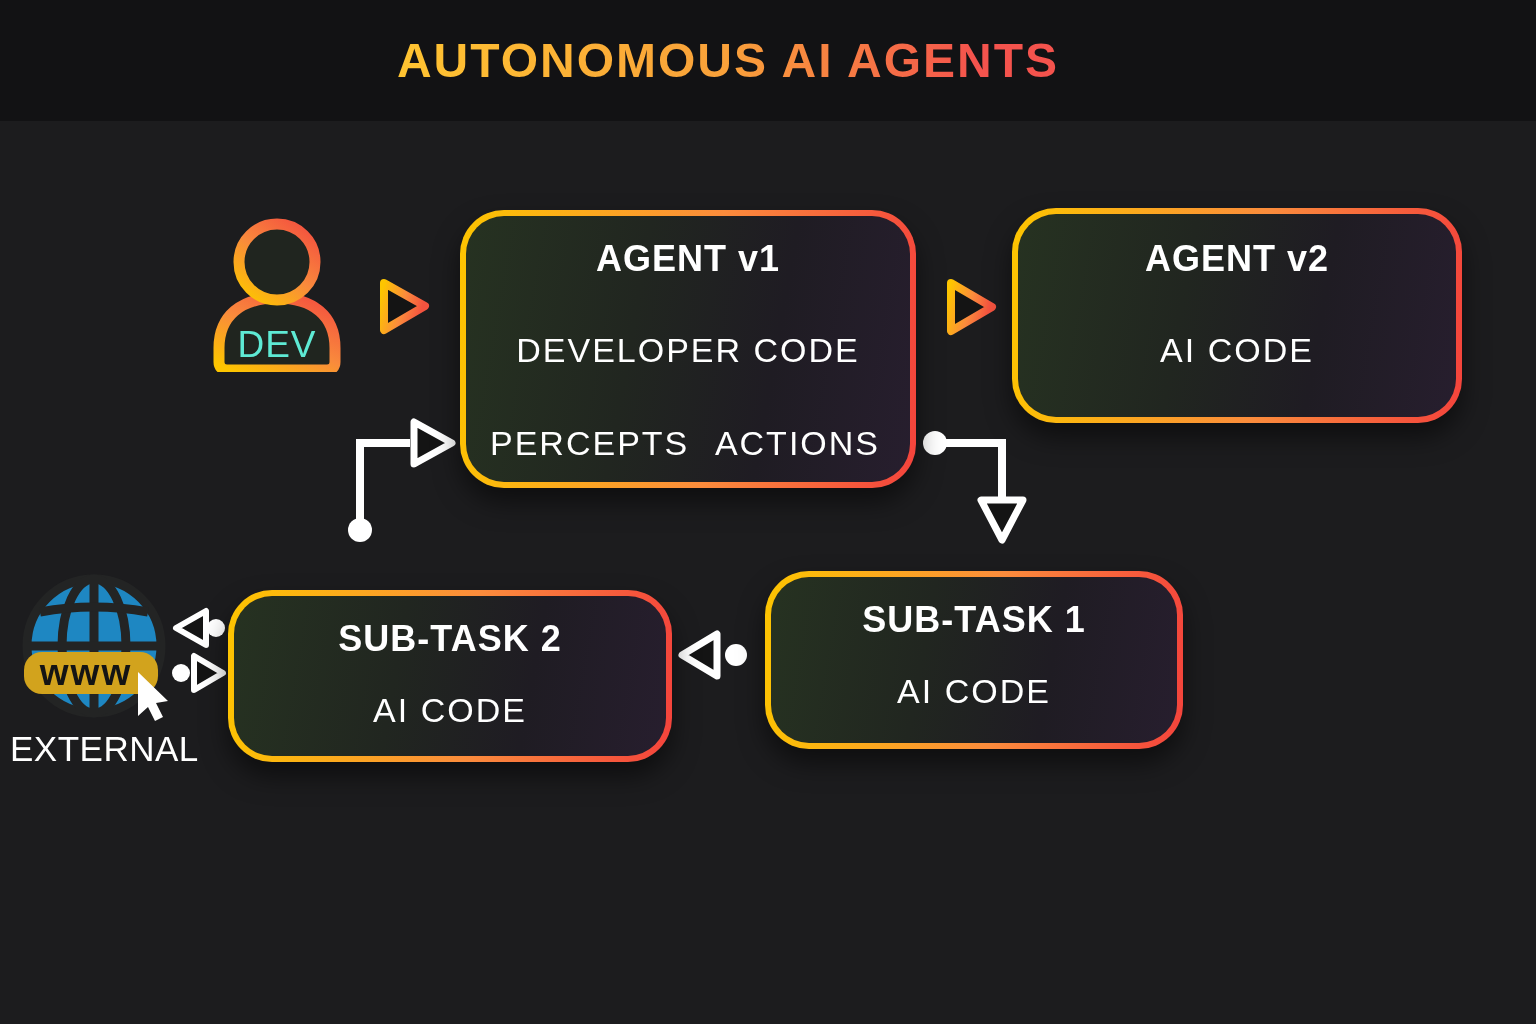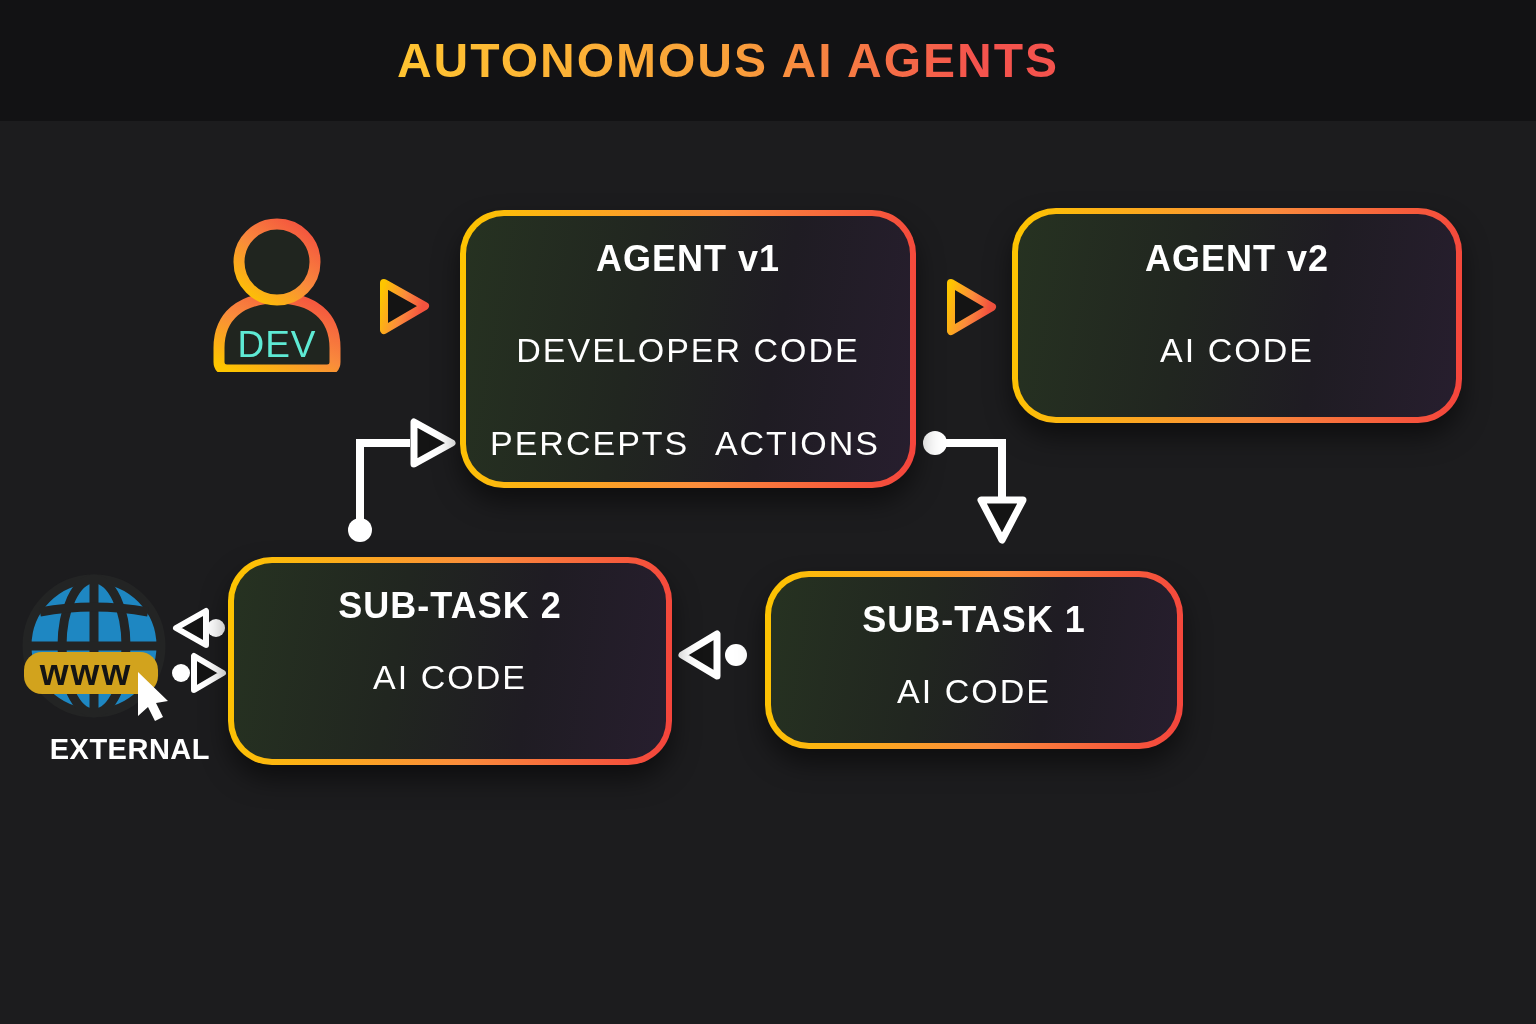--- a/index.html
+++ b/index.html
@@ -57,35 +57,35 @@
   .agent-v1 .node-sub{top:115px;}
   .ports{
     position:absolute;left:0;right:0;top:208px;
     display:flex;justify-content:space-between;padding:0 30px 0 24px;
     font-size:34px;letter-spacing:2px;
   }
   .agent-v2{left:1012px;top:208px;width:450px;height:215px;}
   .agent-v2 .node-title{top:24px;}
   .agent-v2 .node-sub{top:117px;}
   .sub-task-1{left:765px;top:555px;width:418px;height:178px;margin-top:16px;}
-  .sub-task-2{left:228px;top:557px;width:444px;height:208px;}
+  .sub-task-2{left:228px;top:590px;width:444px;height:172px;}
   .sub-task-1 .node-title,.sub-task-2 .node-title{top:22px;}
   .sub-task-1 .node-sub,.sub-task-2 .node-sub{top:95px;}
   
   .dev-node{position:absolute;left:207px;top:212px;width:140px;height:160px;}
   .dev-node svg{position:absolute;left:0;top:0;}
   .dev-label{
     position:absolute;left:0;bottom:6px;width:140px;text-align:center;
     color:#5eead4;font-size:37px;font-weight:400;letter-spacing:1px;
   }
   
   .external-node{position:absolute;left:20px;top:572px;width:200px;}
   .ext-label{
-    position:absolute;left:-10px;top:158px;width:200px;text-align:right;
-    color:#fff;font-size:29px;line-height:38px;font-weight:700;letter-spacing:.5px;
+    position:absolute;left:-10px;top:158px;width:200px;text-align:left;
+    color:#fff;font-size:35px;line-height:38px;font-weight:400;letter-spacing:.5px;
   }
   .overlay{position:absolute;left:0;top:0;pointer-events:none;}
 </style>
 </head>
 <body>
 
 <div class="canvas">
 
   <div class="banner">
     <h1 class="title">AUTONOMOUS AI AGENTS</h1>

